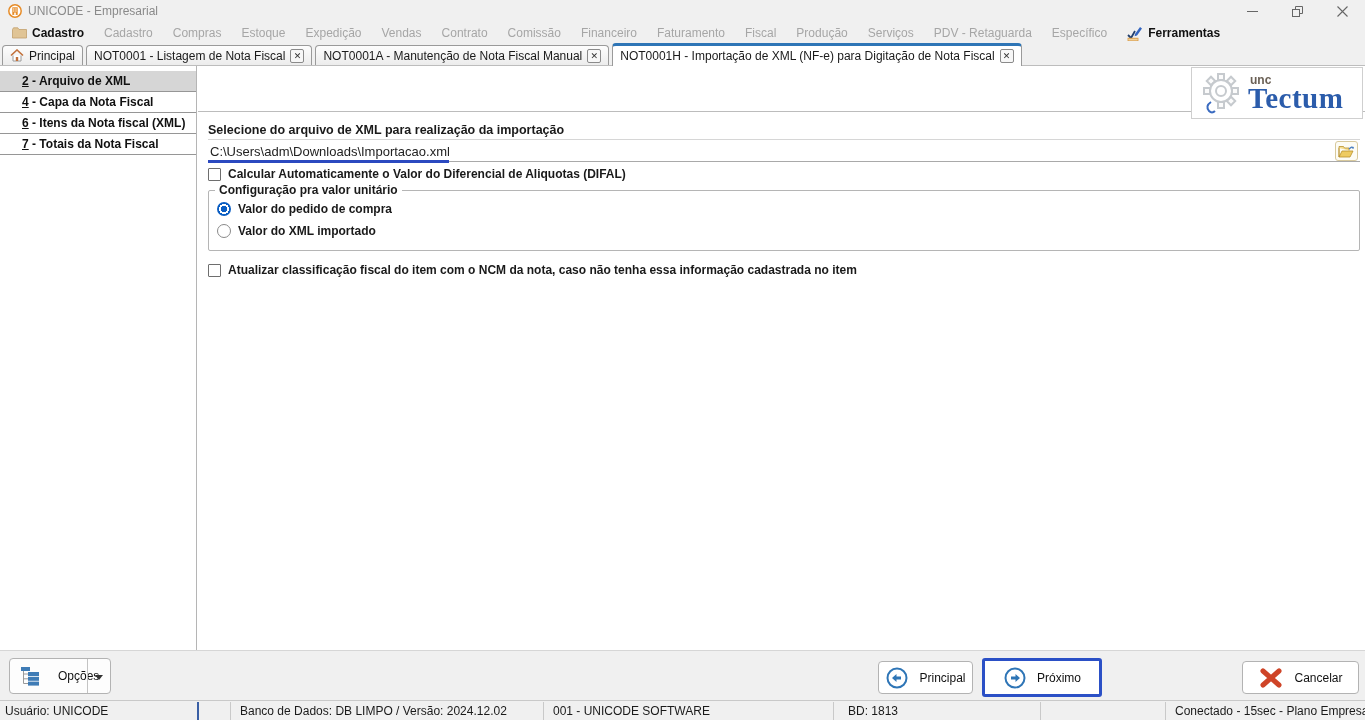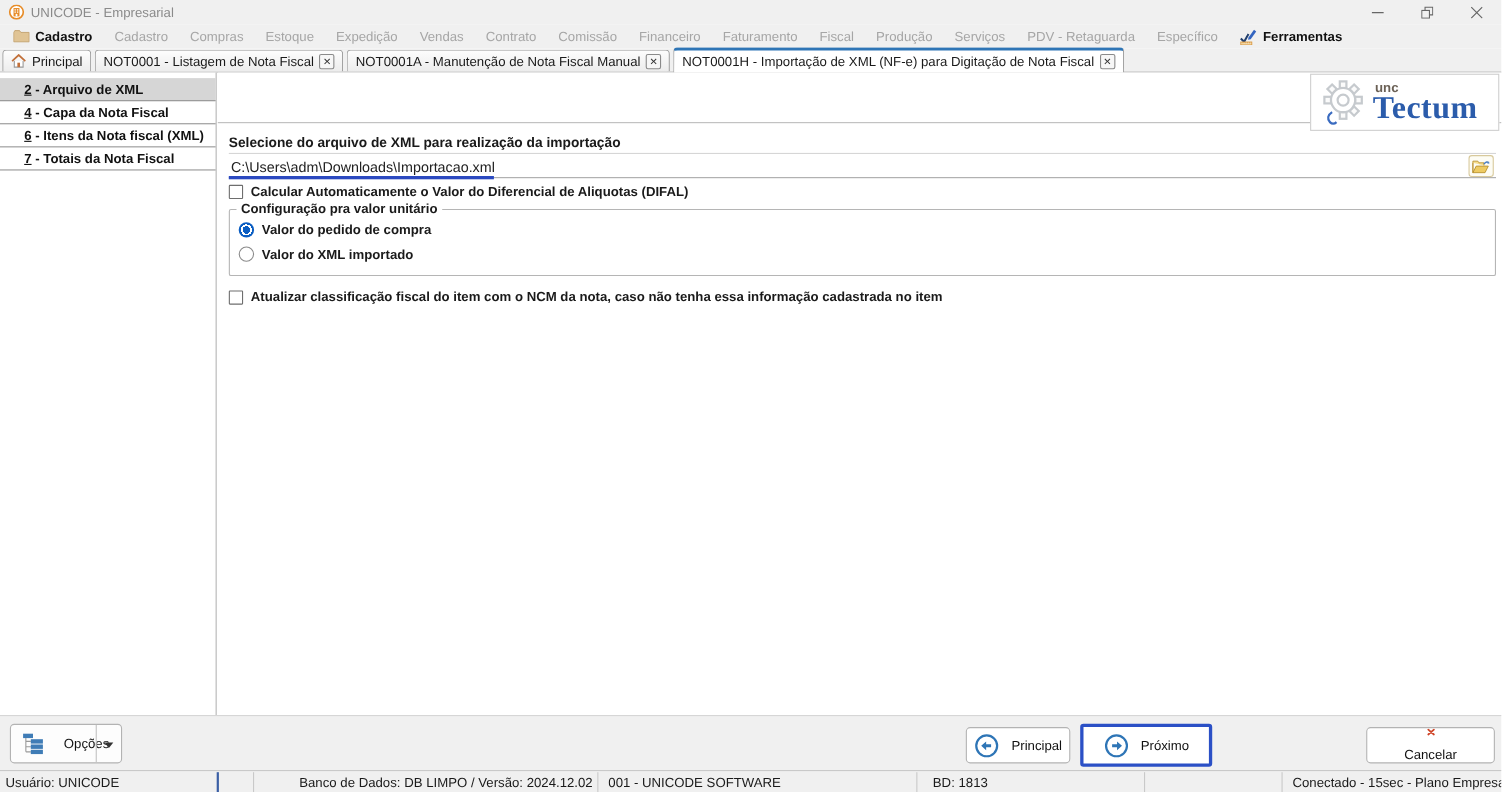--- a/index.html
+++ b/index.html
@@ -62,21 +62,21 @@
 
   
   .buttonbar { position:absolute; left:0; top:650px; width:1365px; height:50px; background:#f0f0f0; border-top:1px solid #d6d6d6; }
   .btn { background:#fff; border:1px solid #b3b3b3; border-radius:4px; display:flex; align-items:center; justify-content:center; gap:10px; cursor:pointer; font-size:12px; color:#111; }
   .options-btn { position:absolute; left:9px; top:7px; width:102px; height:36px; justify-content:flex-start; padding-left:10px; background:#fdfdfd; }
   .options-btn .opt-label { margin-left:8px; }
   .options-btn .split { position:absolute; right:22px; top:0; width:1px; height:34px; background:#c3c3c3; }
   .options-btn .caret { position:absolute; right:7px; top:16px; width:0; height:0; border-left:4px solid transparent; border-right:4px solid transparent; border-top:5px solid #333; }
   .anterior-btn { position:absolute; left:878px; top:10px; width:95px; height:33px; }
   .proximo-btn { position:absolute; left:982px; top:7px; width:120px; height:39px; border:3px solid #2b50c6; border-radius:3px; }
-  .cancel-btn { position:absolute; right:6px; top:10px; width:117px; height:33px;flex-direction:column; }
+  .cancel-btn { position:absolute; right:6px; top:10px; width:117px; height:33px; }
 
   
   .statusbar { position:absolute; left:0; top:700px; width:1365px; height:20px; background:#f0f0f0; border-top:1px solid #c9c9c9; }
   .sseg { position:absolute; top:3px; white-space:nowrap; overflow:hidden; }
   .sdiv { position:absolute; top:1px; width:1px; height:18px; background:#c9c9c9; }
   .sdiv.blue { width:2px; background:#3a5fa5; }
 </style>
 </head>
 <body>
 
@@ -300,21 +300,21 @@
         <path d="M5 4 L21 18 M21 4 L5 18" stroke="#cf4427" stroke-width="5" stroke-linecap="round"></path>
       </svg>
     <span>Cancelar</span>
   </div>
 </div>
 
 <div class="statusbar">
   <span class="sseg" style="left:5px;  width:185px;">Usuário: UNICODE</span>
   <span class="sdiv blue" style="left:197px;"></span>
   <span class="sdiv" style="left:230px;"></span>
-  <span class="sseg" style="left:240px; width:295px;margin-left:32px;">Banco de Dados: DB LIMPO / Versão: 2024.12.02</span>
+  <span class="sseg" style="left:240px; width:295px;">Banco de Dados: DB LIMPO / Versão: 2024.12.02</span>
   <span class="sdiv" style="left:543px;"></span>
   <span class="sseg" style="left:553px; width:270px;">001 - UNICODE SOFTWARE</span>
   <span class="sdiv" style="left:833px;"></span>
   <span class="sseg" style="left:848px; width:180px;">BD: 1813</span>
   <span class="sdiv" style="left:1040px;"></span>
   <span class="sdiv" style="left:1165px;"></span>
   <span class="sseg" style="left:1175px; width:190px;">Conectado - 15sec  -  Plano Empresa</span>
 </div>
 
 </body></html>

